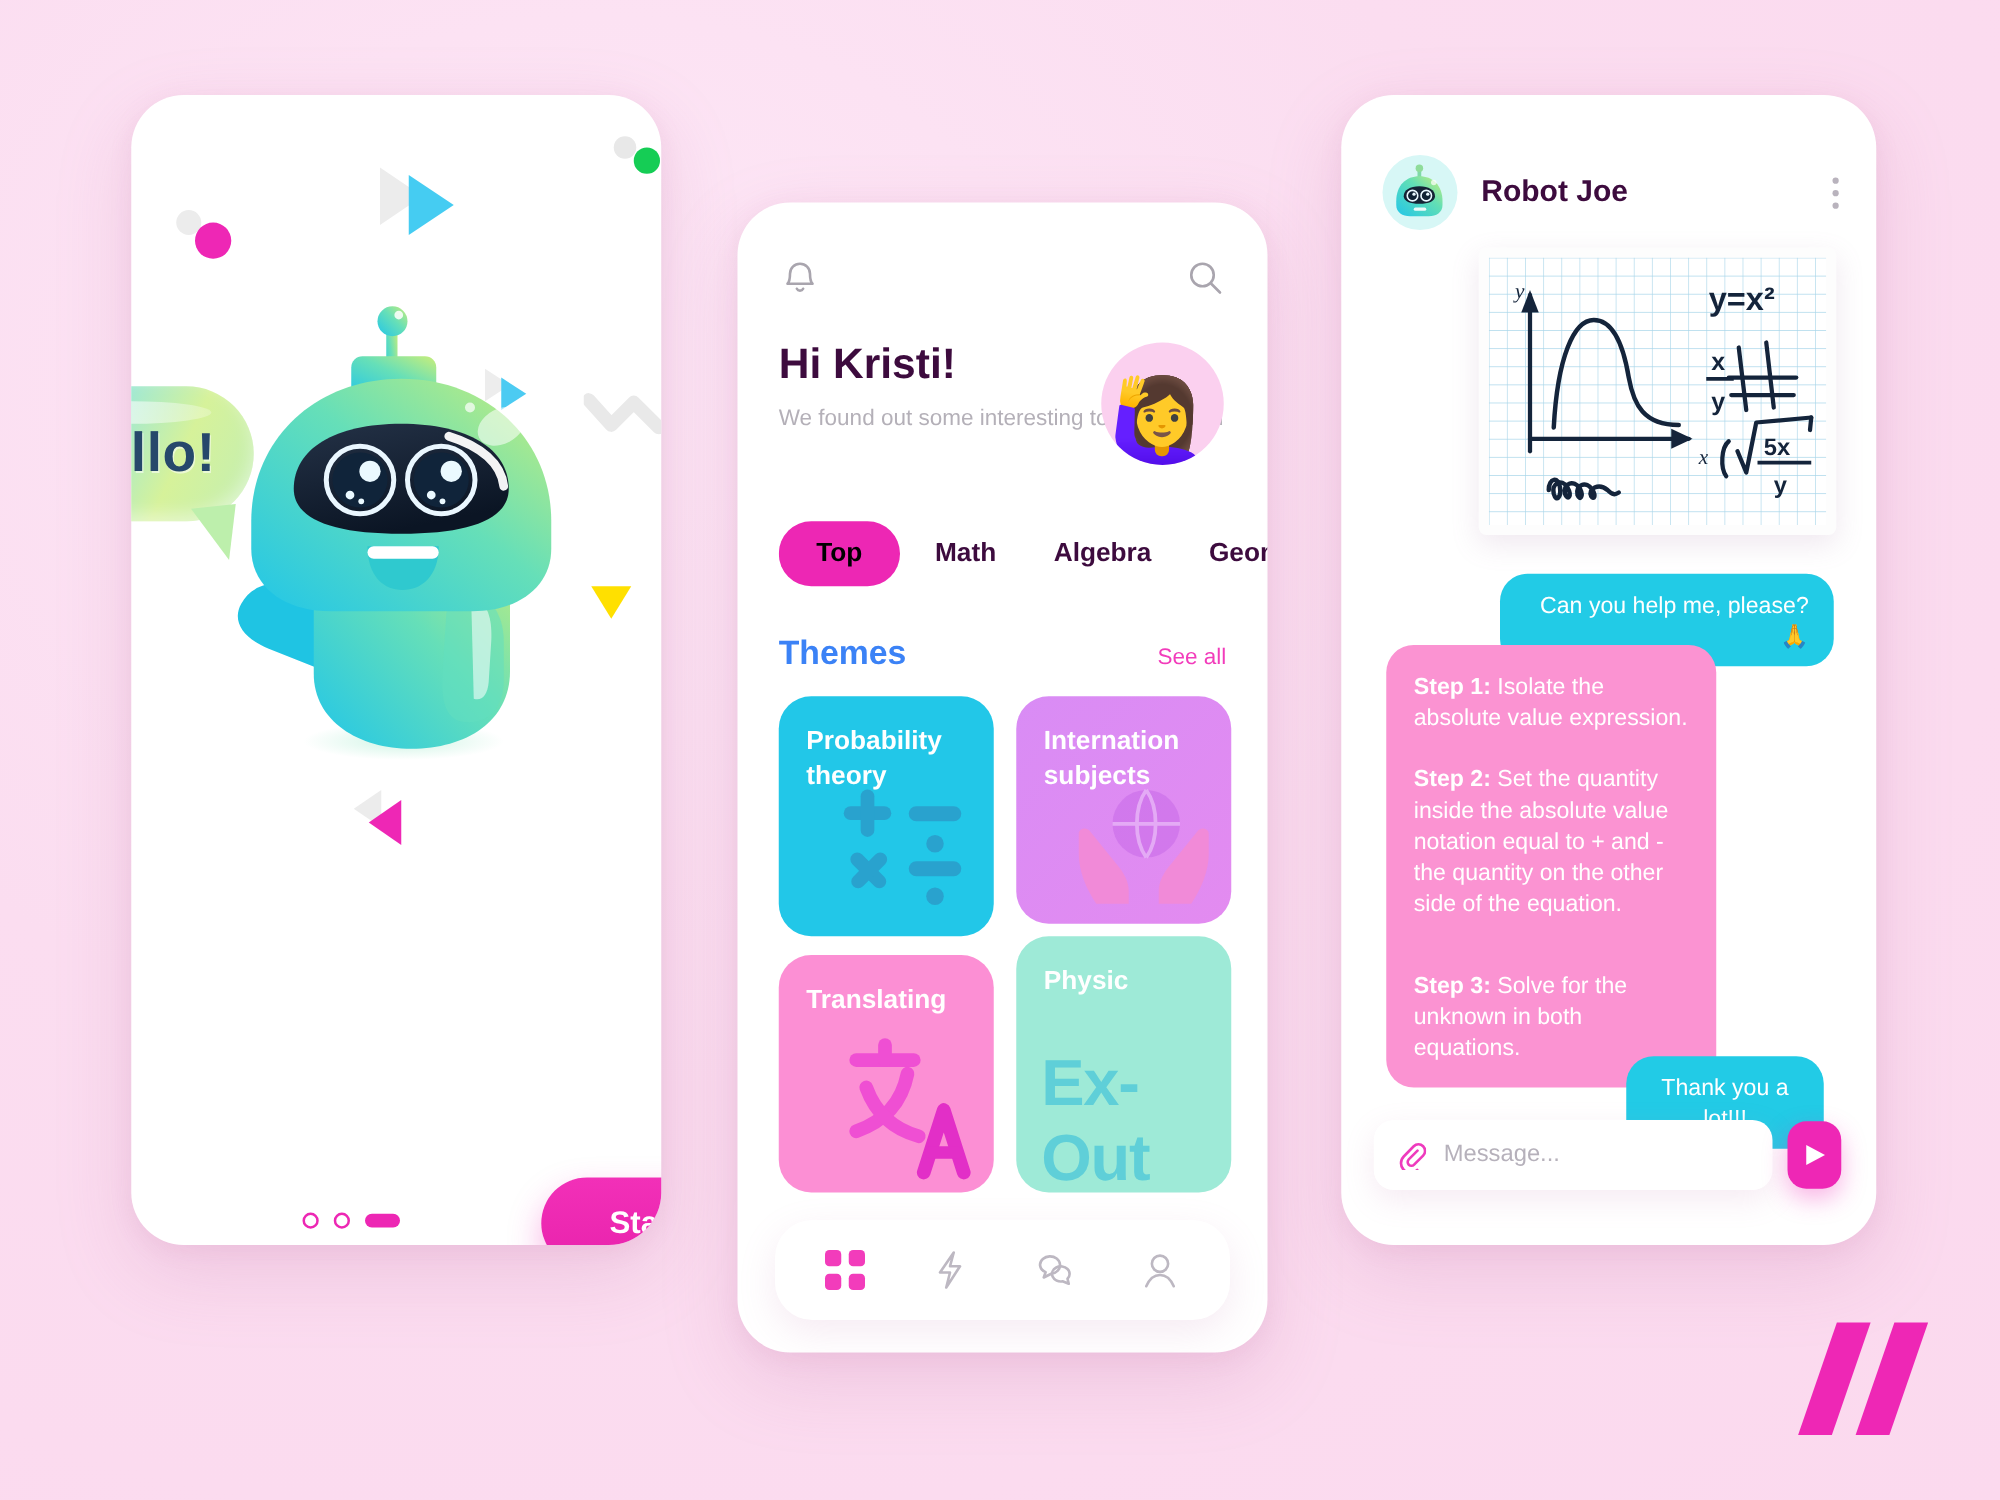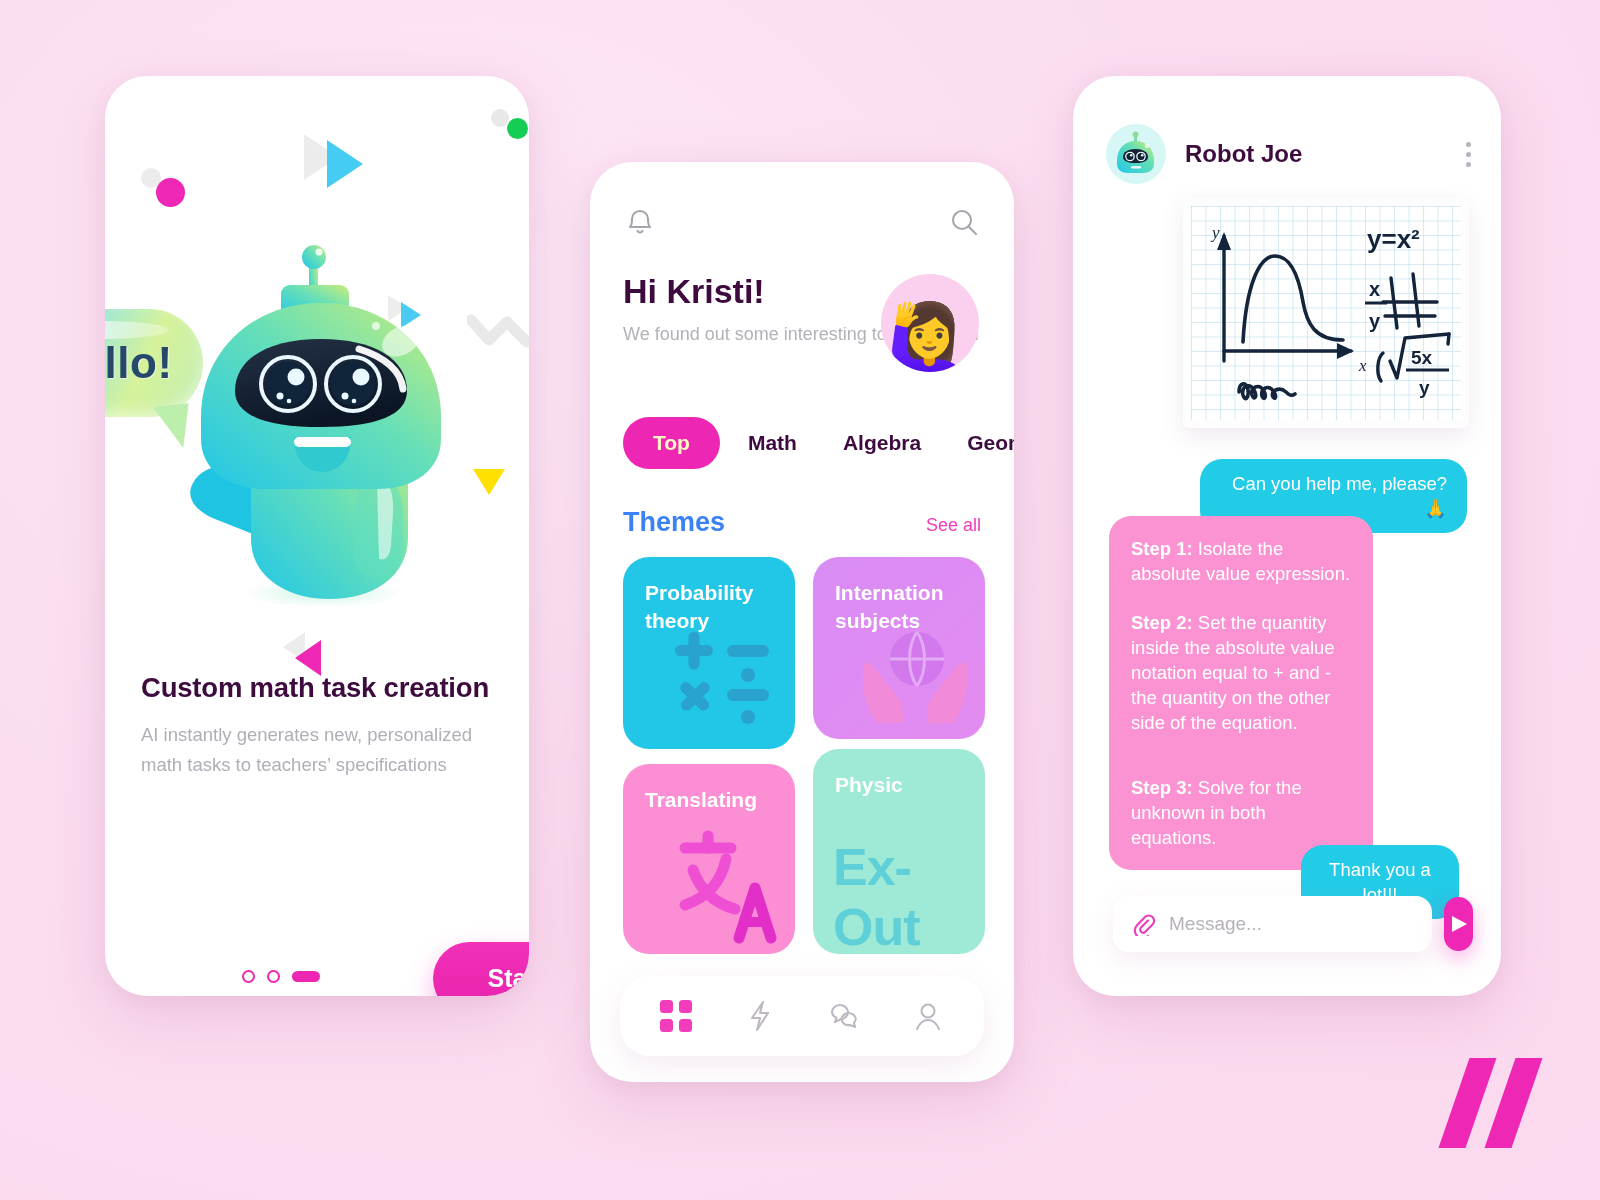--- a/index.html
+++ b/index.html
@@ -90,21 +90,21 @@
   .avatar {
     position: absolute; right: 35px; top: 112px;
     width: 98px; height: 98px; border-radius: 50%;
     background: #fbd0ef; overflow: hidden;
     display: flex; align-items: flex-end; justify-content: center;
     font-size: 68px; line-height: 1;
   }
 
   .tabs { position: absolute; left: 33px; top: 253px; right: 0; display: flex; align-items: center; gap: 10px; overflow: hidden; height: 56px; }
   .tab { font-size: 21px; font-weight: 700; color: #3d0b3e; padding: 0 18px; white-space: nowrap; cursor: pointer; line-height: 52px; }
-  .tab.active { background: #ed27b4; color: #fef9c3; border-radius: 28px; padding: 0 30px; }
+  .tab.active { background: #ed27b4; color: #000000; border-radius: 28px; padding: 0 30px; }
 
   .themes-hdr { position: absolute; left: 33px; right: 33px; top: 333px; display: flex; justify-content: space-between; align-items: baseline; }
   .themes-hdr h2 { font-size: 27px; font-weight: 700; color: #3b82f6; margin-top: 12px; }
   .see-all { font-size: 18px; color: #f23cbb; cursor: pointer; }
 
   .grid { position: absolute; left: 33px; top: 395px; width: 358px; }
   .card { position: absolute; border-radius: 26px; overflow: hidden; cursor: pointer; }
   .card .lbl { position: absolute; left: 22px; top: 22px; right: 14px; color: #fff; font-size: 21px; font-weight: 700; line-height: 28px; }
   .card .glyph { position: absolute; right: 14px; bottom: 10px; }
 
@@ -141,21 +141,21 @@
   .bubble { position: absolute; border-radius: 22px; font-size: 18.5px; line-height: 25px; }
   .bubble.me { background: #22cbe6; color: #fff; padding: 12px 20px; margin-top: 12px; }
   .bubble.bot { background: #fb93d2; color: #fff; padding: 20px 22px; }
   .bubble.bot b { font-weight: 700; }
 
   #msg-1 { left: 127px; top: 371px; width: 267px; text-align: right; }
   #msg-2 { left: 36px;  top: 440px; width: 264px; }
   #msg-3 { left: 228px; top: 757px; width: 158px; text-align: center; }
 
   .composer {
-    position: absolute; left: 40px; right: 28px; bottom: 38px; height: 68px;
+    position: absolute; left: 26px; right: 28px; bottom: 38px; height: 68px;
     display: flex; align-items: center; gap: 12px;
   }
   .composer .field {
     flex: 1; height: 56px; background: #fff; border-radius: 16px;
     box-shadow: 0 8px 24px rgba(200,130,180,.16);
     display: flex; align-items: center; padding: 0 18px; gap: 14px;
   }
   .composer input {
     border: none; outline: none; flex: 1; font-size: 19px;
     font-family: inherit; color: #6b6470; background: transparent;
@@ -261,24 +261,20 @@
       </svg>
     </div>
   </div>
 
   <div class="hello-bubble" style="left:-88px;">
     <span class="gloss"></span>
     <span class="tail"></span>
     <span class="hello-txt">Hello!</span>
   </div>
 
-  <div class="onboard-copy">
-    <div class="onboard-title">Custom math task creation</div>
-    <div class="onboard-sub">AI instantly generates new, personalized math tasks to teachers’ specifications</div>
-  </div>
 
   <div class="pager">
     <span class="pg-dot"></span>
     <span class="pg-dot"></span>
     <span class="pg-bar"></span>
   </div>
 
   <button class="start-btn">Start</button>
 </div>
 

